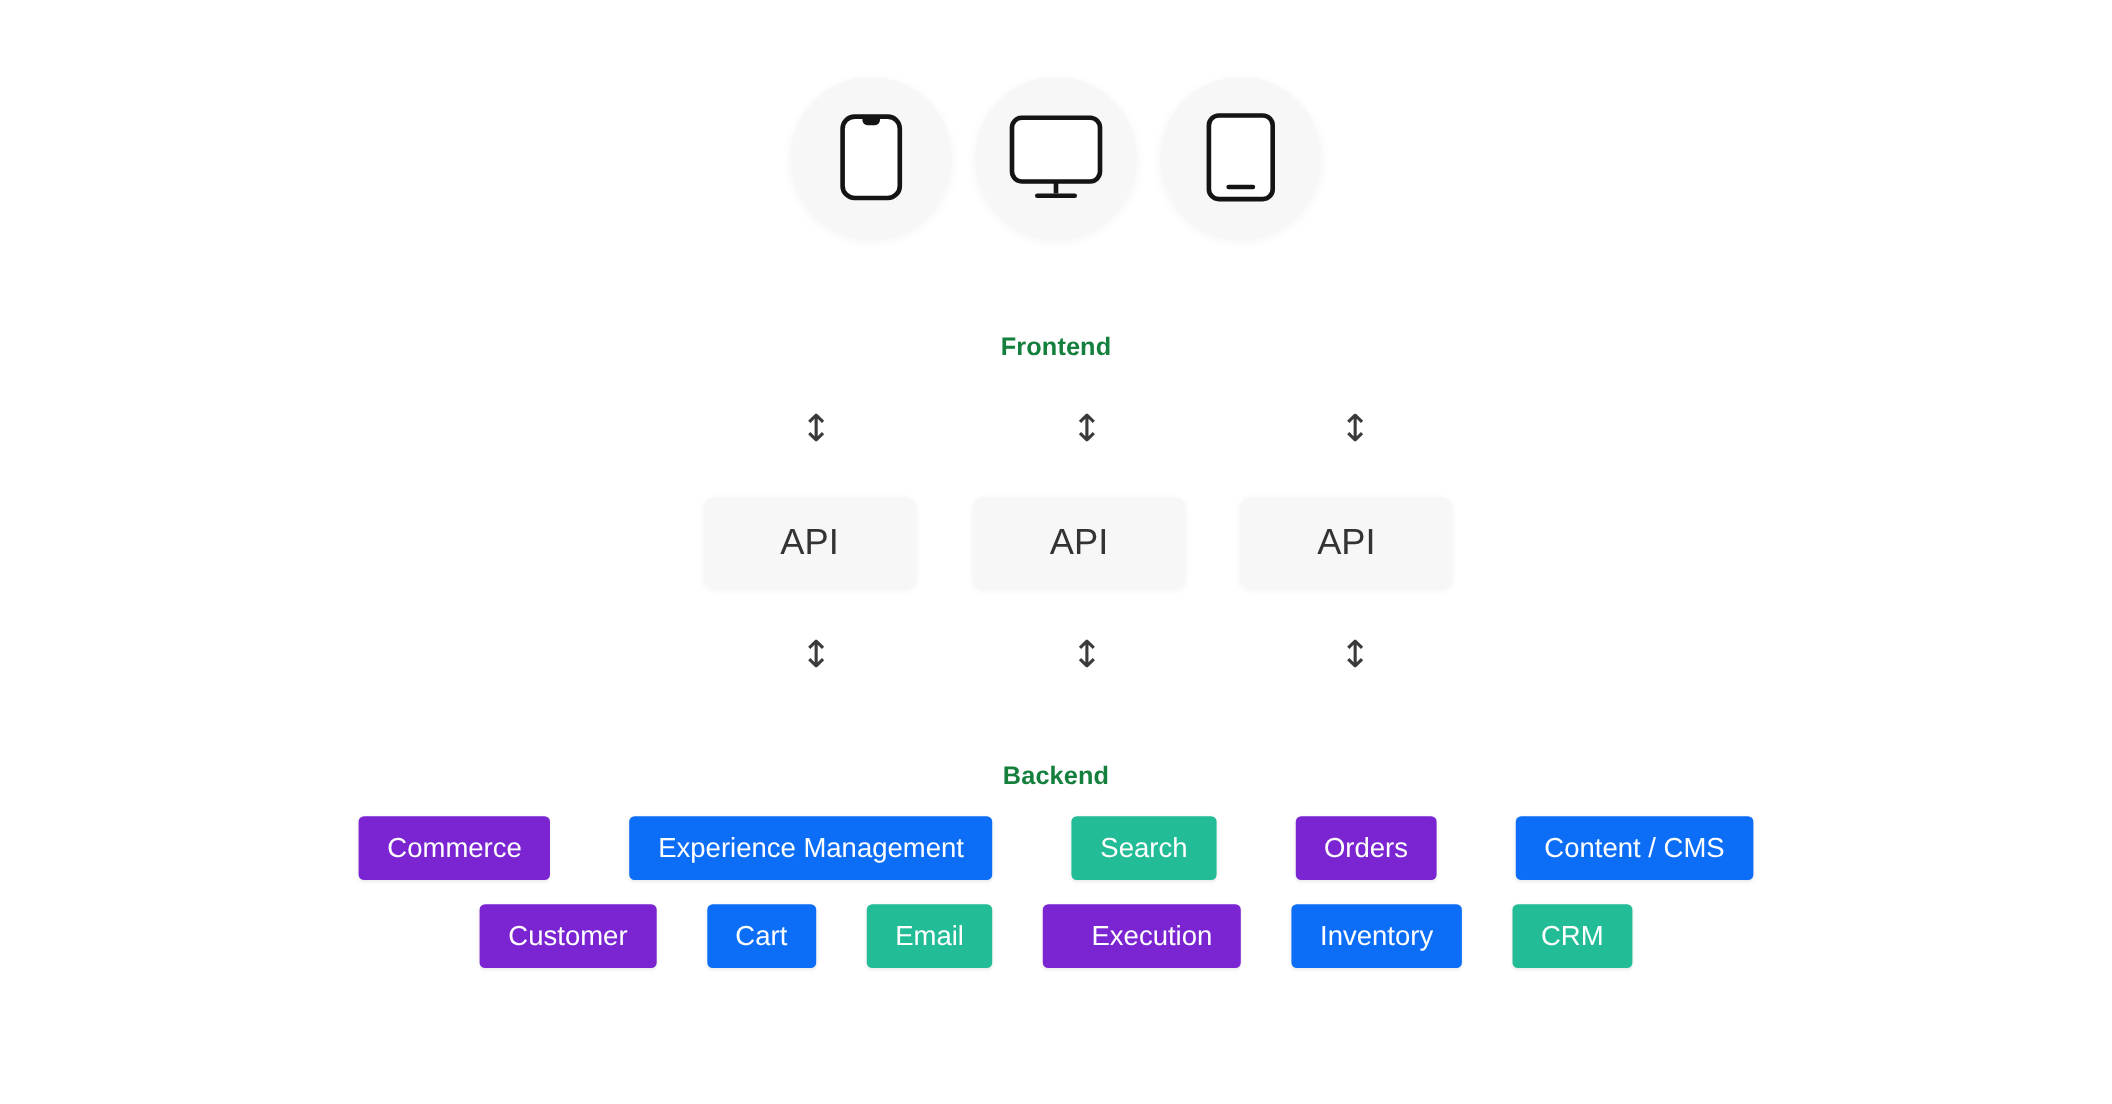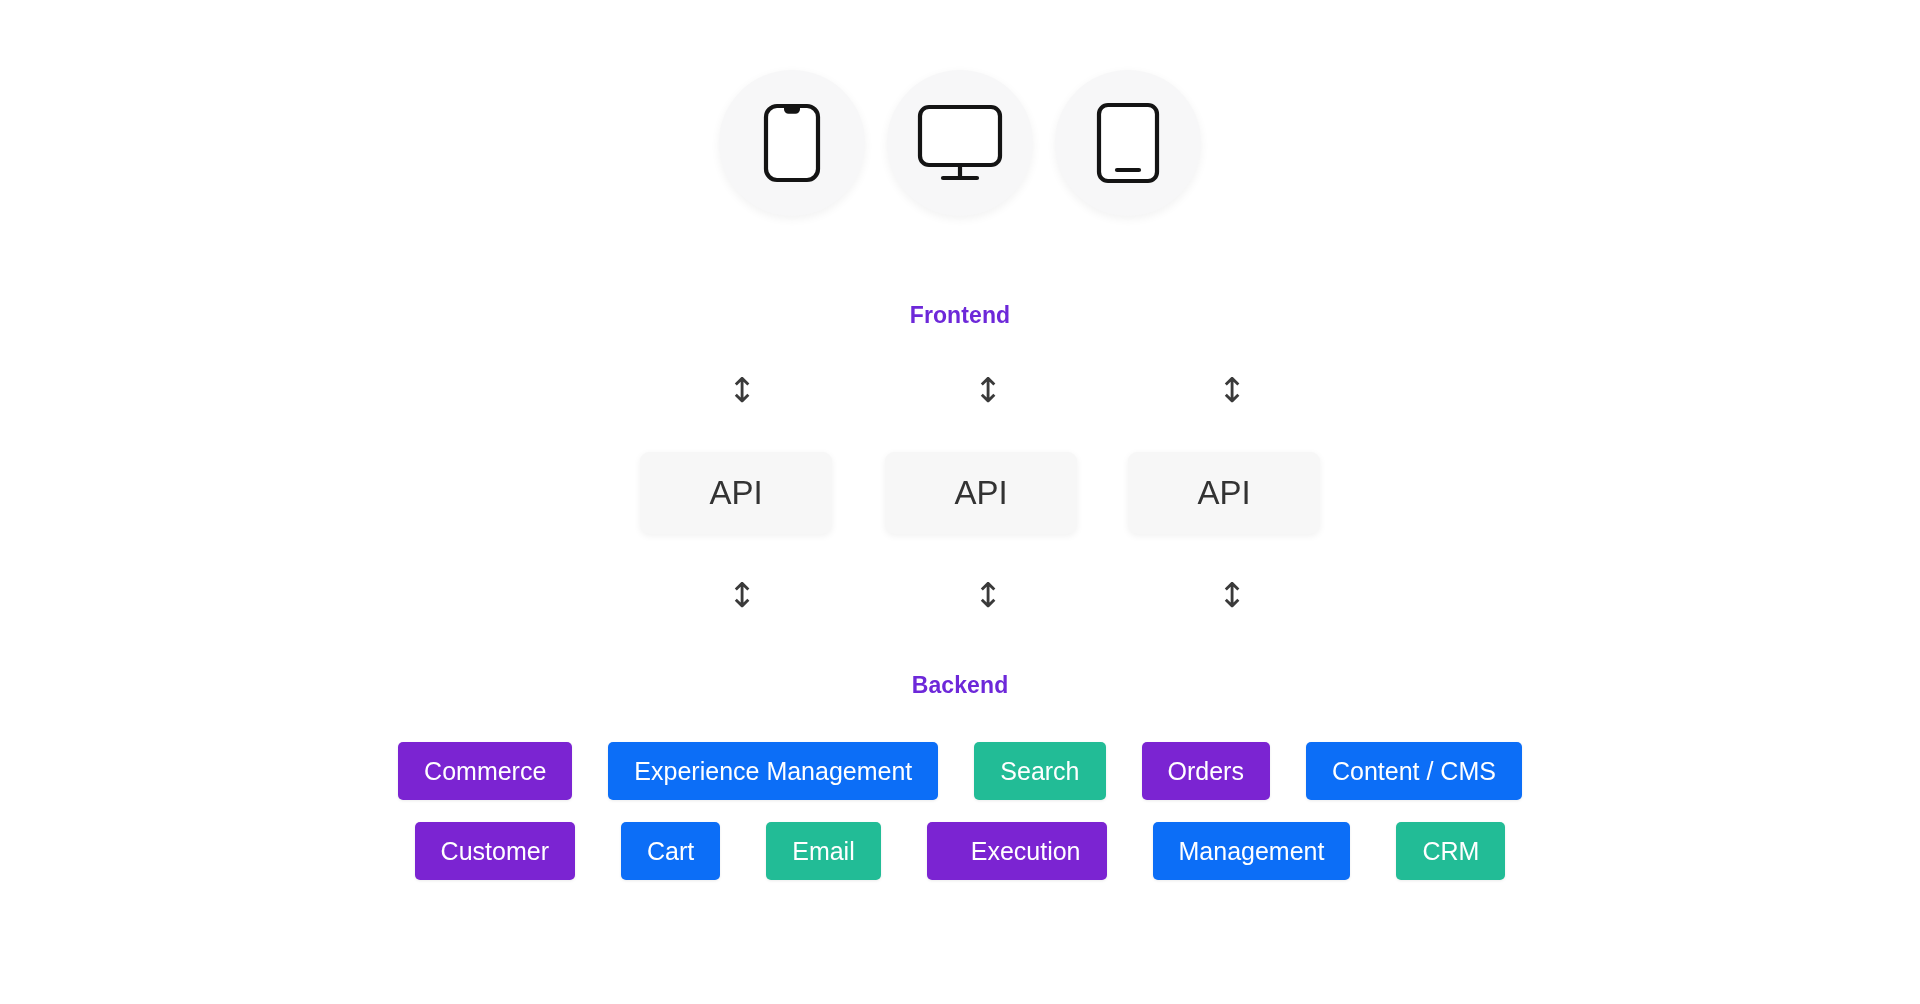--- a/index.html
+++ b/index.html
@@ -46,25 +46,25 @@
   .device-circle svg { display: block; }
 
   
   .section-label {
     position: absolute;
     left: 0;
     width: 1920px;
     text-align: center;
     font-size: 23px;
     font-weight: bold;
-    color: #6d28d9;
+    color: #15803d;
     letter-spacing: 0.1px;
   }
   .label-frontend { top: 302px; }
-  .label-backend  { top: 672px; }
+  .label-backend  { top: 692px; }
 
   
   .arrow-row {
     position: absolute;
     left: 0;
     width: 1920px;
     height: 48px;
   }
   .arrow-row-top    { top: 368px; }
   .arrow-row-bottom { top: 573px; }
@@ -116,21 +116,21 @@
     position: absolute;
     top: 742px;
     left: 0;
     width: 1920px;
   }
   .tag-row {
     display: flex;
     justify-content: center;
     align-items: center;
   }
-  .tag-row-1 { gap: 36px; }
+  .tag-row-1 { gap: 72px; }
   .tag-row-2 { gap: 46px; margin-top: 22px; }
 
   .tag {
     height: 58px;
     padding: 0 26px;
     border-radius: 5px;
     display: flex;
     align-items: center;
     justify-content: center;
     color: #ffffff;
@@ -206,18 +206,18 @@
         <div class="tag" style="background: rgb(12, 110, 247);">Experience Management</div>
         <div class="tag" style="background: rgb(34, 188, 150); text-align: center;">Search</div>
         <div class="tag" style="background: rgb(123, 36, 210);">Orders</div>
         <div class="tag" style="background: rgb(12, 110, 247);">Content / CMS</div>
       </div>
     <div class="tag-row tag-row-2" id="tag-row-2">
         <div class="tag" style="background: rgb(123, 36, 210);">Customer</div>
         <div class="tag" style="background: rgb(12, 110, 247);">Cart</div>
         <div class="tag" style="background: rgb(34, 188, 150); text-align: center;">Email</div>
         <div class="tag" style="background: rgb(123, 36, 210); padding-left: 44px;">Execution</div>
-        <div class="tag" style="background: rgb(12, 110, 247);">Management</div>
+        <div class="tag" style="background: rgb(12, 110, 247);">Inventory</div>
         <div class="tag" style="background: rgb(34, 188, 150);">CRM</div>
       </div>
   </div>
 
 </div>
 
 </body></html>

